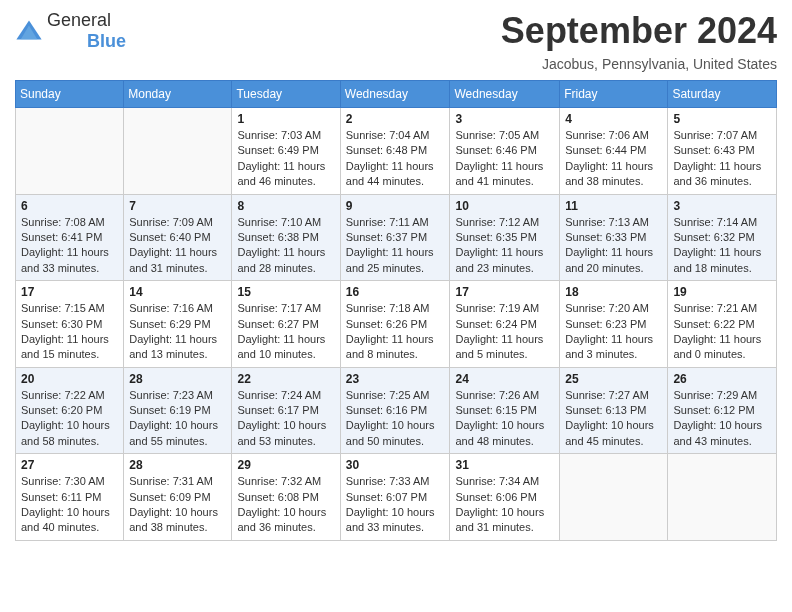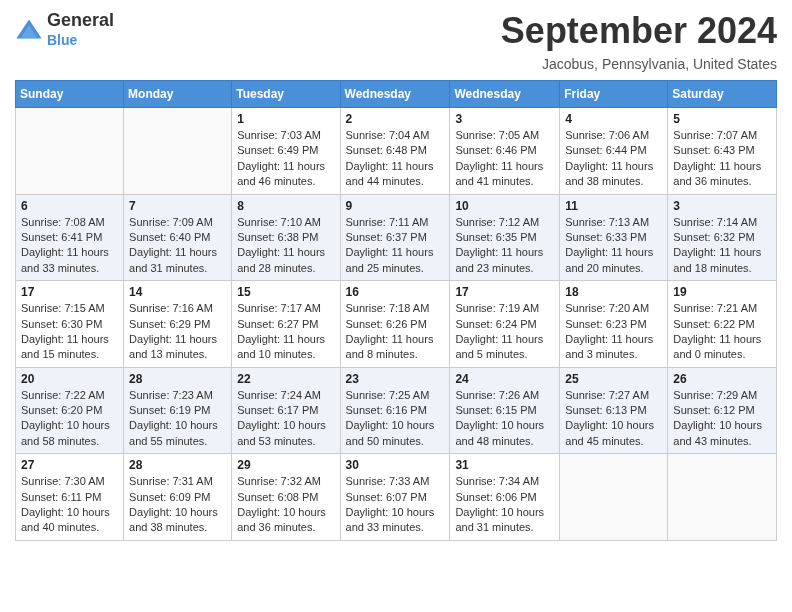--- a/index.html
+++ b/index.html
@@ -16,27 +16,28 @@
       align-items: flex-start;
       margin-bottom: 8px;
     }
     .logo {
       display: flex;
       align-items: center;
       gap: 4px;
     }
     .logo-text-general {
       font-size: 18px;
-      font-weight: bold;
+      font-weight: normal;
       color: #333;
     }
     .logo-text-blue {
-      font-size: 14px;
+      font-size: 18px;
       font-weight: bold;
       color: #4a90d9;
+      margin-left: 40px;
     }
     .logo-icon {
       width: 28px;
       height: 28px;
     }
     .title-block {
       text-align: right;
     }
     .month-title {
       font-size: 36px;
@@ -52,21 +53,21 @@
       width: 100%;
       border-collapse: collapse;
       font-size: 11px;
     }
     .calendar th {
       background-color: #4a90d9;
       color: #fff;
       padding: 6px 4px;
       text-align: left;
       font-size: 12px;
-      font-weight: bold;
+      font-weight: normal;
       border: 1px solid #3a7bc8;
     }
     .calendar td {
       vertical-align: top;
       padding: 4px 5px;
       border: 1px solid #ccc;
       width: 113px;
       min-height: 80px;
       background: #fff;
     }

